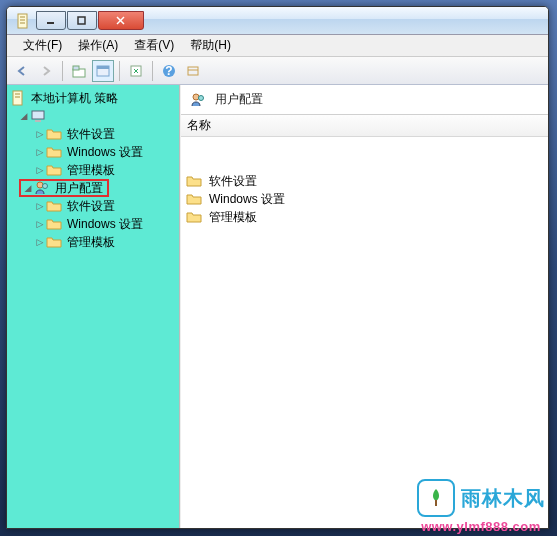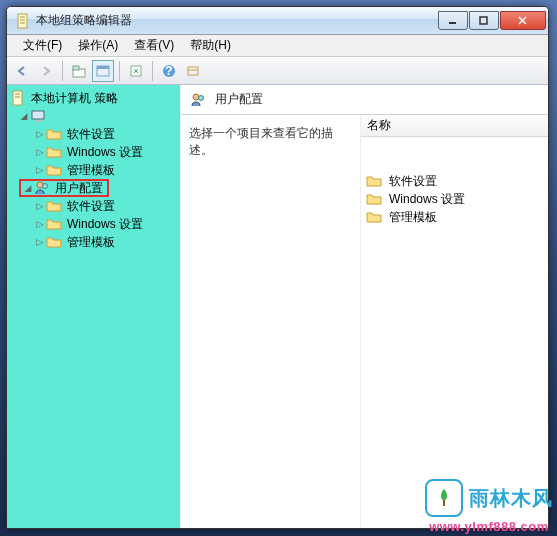--- a/index.html
+++ b/index.html
@@ -30,21 +30,21 @@
   .right-header-text { color: #1a1a1a; }
   .detail-row { flex: 1; display: flex; background: #fff; overflow: hidden; }
   .desc-col { width: 180px; padding: 10px 8px; color: #333; border-right: 1px solid #eee; }
   .list-col { flex: 1; display: flex; flex-direction: column; gap: 32px; }
   .col-header { height: 22px; border-bottom: 1px solid #d8d8d8; display: flex; align-items: center; padding: 0 6px; background: linear-gradient(to bottom,#fdfdfd,#f1f1f1); }
   .list-body { padding: 3px 4px; }
   .list-item { display: flex; align-items: center; height: 18px; gap: 4px; }
   .tabs { height: 22px; display: flex; align-items: flex-end; border-top: 1px solid #ccc; background: #f5f5f5; padding-left: 14px; }
   .tab { padding: 2px 10px; border: 1px solid #bbb; border-top: none; background: #fff; font-size: 11px; }
   .tab.inactive { background: #ececec; }
-  .watermark { position: absolute; right: 10px; bottom: 8px; text-align: center; }
+  .watermark { position: absolute; right: 18px; bottom: 8px; text-align: center; }
   .wm-logo { display: flex; align-items: center; gap: 6px; }
   .wm-box { width: 38px; height: 38px; border: 2px solid #2aa7d8; border-radius: 8px; display:flex; align-items:center; justify-content:center; background:#fff; }
   .wm-text { font-size: 20px; font-weight: bold; color: #2aa7d8; font-family: "KaiTi","STKaiti",serif; letter-spacing:1px; }
   .wm-url { color: #ec4899; font-weight: bold; font-size: 13px; margin-top: 2px; letter-spacing: 0.5px; }
   .container { position: relative; width: 557px; height: 536px; }
 </style>
 </head>
 <body>
 <div class="container">
 
@@ -52,21 +52,20 @@
 
   <div class="titlebar">
     <span class="titlebar-icon">
       <svg viewBox="0 0 16 16">
             <rect x="3" y="1" width="9" height="14" fill="#fefad8" stroke="#b8a050"></rect>
             <line x1="5" y1="4" x2="10" y2="4" stroke="#aa9040"></line>
             <line x1="5" y1="7" x2="10" y2="7" stroke="#aa9040"></line>
             <line x1="5" y1="10" x2="10" y2="10" stroke="#aa9040"></line>
           </svg>
     </span>
-    <span class="titlebar-text">本地组策略编辑器</span>
     <div class="win-btns">
       <div class="win-btn">
             <svg width="10" height="10">
               <line x1="1" y1="7" x2="8" y2="7" stroke="#333" stroke-width="2"></line>
             </svg>
           </div>
       <div class="win-btn">
             <svg width="10" height="10">
               <rect x="1" y="1" width="7" height="7" fill="none" stroke="#333" stroke-width="1.5"></rect>
             </svg>
@@ -227,23 +226,20 @@
         <span class="tree-icon users-icon">
               <svg viewBox="0 0 16 16">
                 <circle cx="6" cy="5" r="3" fill="#f0c090" stroke="#b07030"></circle>
                 <circle cx="11" cy="6" r="2.5" fill="#9dd" stroke="#388"></circle>
                 <path d="M2 14c0-3 2-4 4-4s4 1 4 4" fill="#6a9dd8" stroke="#346"></path>
               </svg>
             </span>
         <span class="right-header-text">用户配置</span>
       </div>
       <div class="detail-row">
-        <div class="desc-col">
-          <span>选择一个项目来查看它的描述。</span>
-        </div>
         <div class="list-col">
           <div class="col-header">
             <span>名称</span>
           </div>
           <div class="list-body">
             <div class="list-item">
               <span class="tree-icon folder-icon">
                     <svg viewBox="0 0 16 16">
                       <path d="M1 4h5l1 2h8v7H1z" fill="#fce08a" stroke="#caa23a"></path>
                     </svg>

